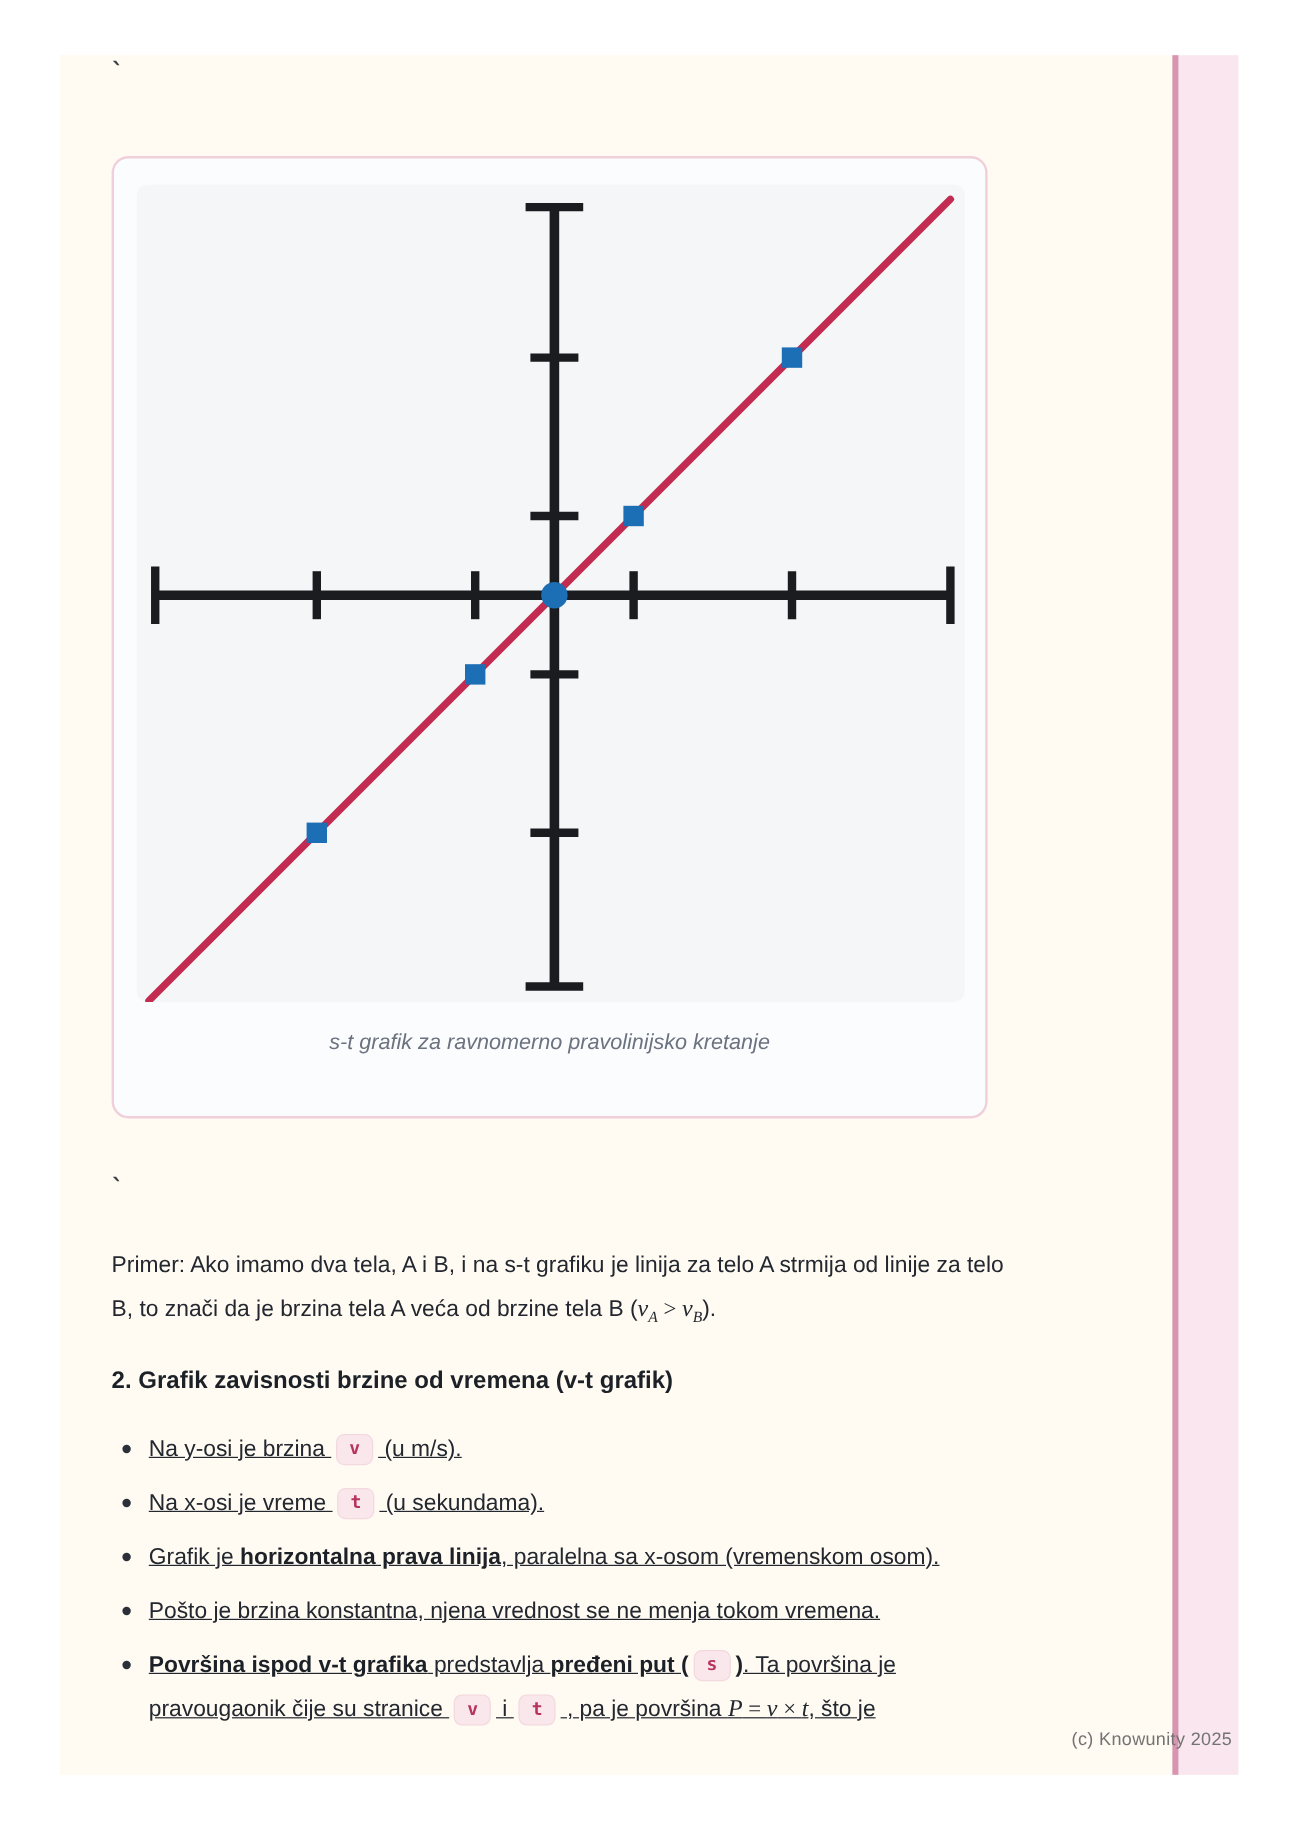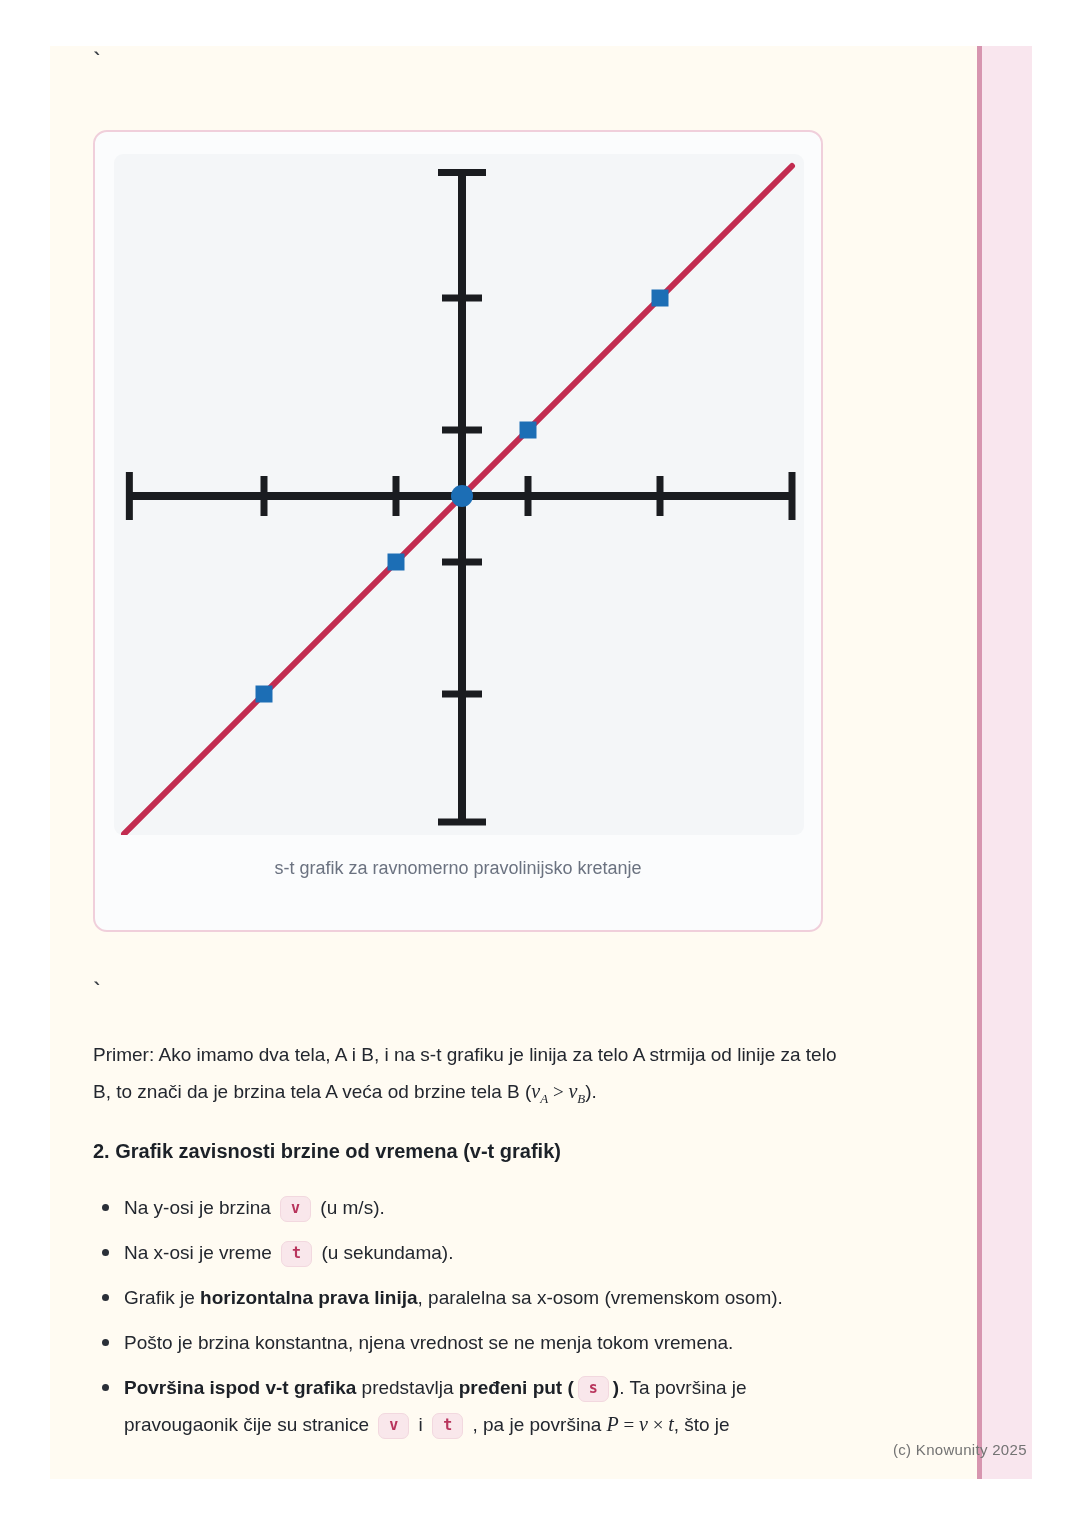--- a/index.html
+++ b/index.html
@@ -28,37 +28,37 @@
     background:#FBFCFD;border:2px solid #F0CFDB;border-radius:14px;
     box-sizing:border-box;
   }
   .chart-panel{
     position:absolute;left:19px;top:22px;width:690px;height:681px;
     background:#F4F6F8;border-radius:9px;
   }
   .chart-panel svg{display:block;}
   .figure-caption{
     position:absolute;left:0;top:726px;width:100%;
-    text-align:center;font-size:18px;color:#6B7280;
+    text-align:center;font-style:italic;font-size:18px;color:#6B7280;
   }
   .content-col{
     position:absolute;left:93px;top:1036px;width:746px;
   }
   .para{
     font-size:19px;line-height:37px;margin:0;
   }
   .para .seg-italic{}
   .heading{
     font-size:20px;line-height:28px;font-weight:bold;color:#1C2128;
     margin:27px 0 0 0;
   }
   .blist{margin:25px 0 0 0;padding:0;list-style:none;}
   .blist li{
     position:relative;padding-left:31px;margin:0 0 9px 0;
-    font-size:19px;line-height:36px;max-width:712px;
+    font-size:19px;line-height:36px;max-width:712px;text-decoration:underline;
   }
   .blist li .dot{
     position:absolute;left:9px;top:14px;width:7px;height:7px;border-radius:50%;
     background:#2A2F38;
   }
   .seg-bold{font-weight:bold;color:#1C2027;}
   .seg-code{
     display:inline-block;
     font-family:"DejaVu Sans Mono", monospace;
     font-size:15px;font-weight:700;color:#B8345C;

